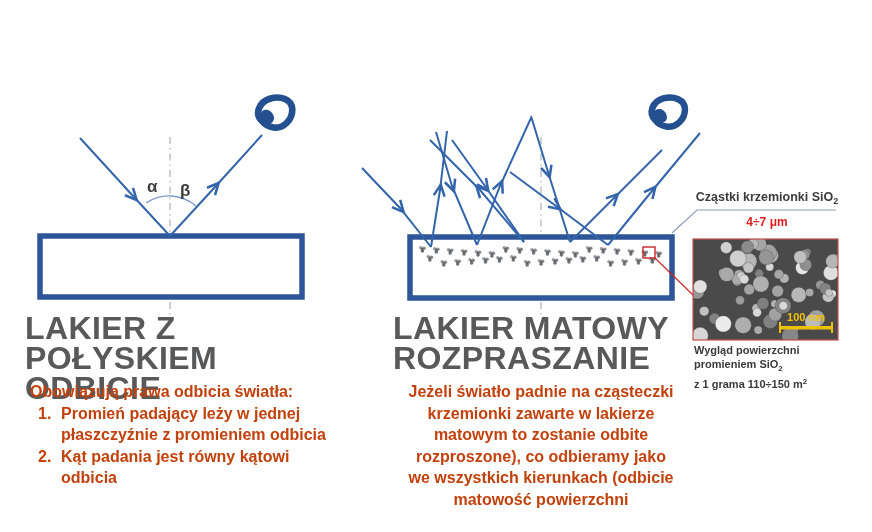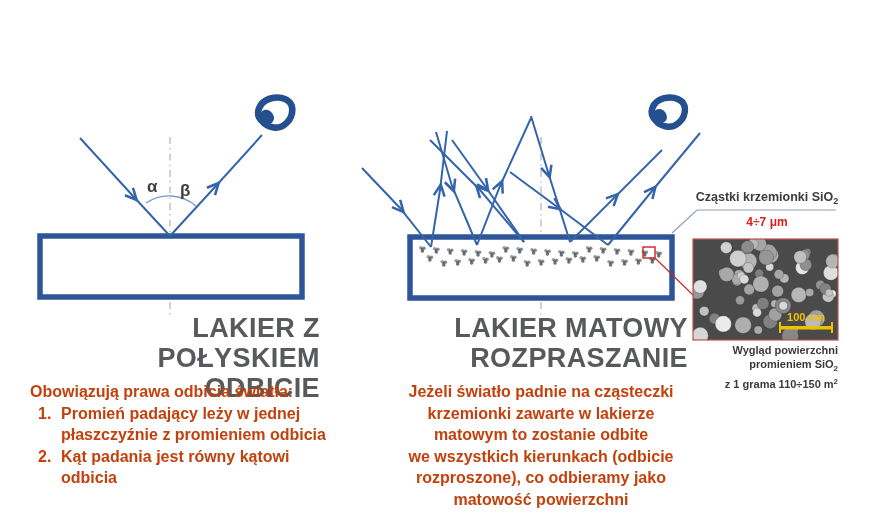--- a/index.html
+++ b/index.html
@@ -3,32 +3,32 @@
 <meta charset="utf-8">
 <style>
   html,body{margin:0;padding:0;background:#ffffff;}
   #stage{
     position:relative;width:872px;height:532px;background:#ffffff;overflow:hidden;
     font-family:"Liberation Sans","DejaVu Sans",sans-serif;
   }
   #gfx{position:absolute;left:0;top:0;}
   .abs{position:absolute;font-weight:bold;}
   .panel-title{
-    text-align:right;font-weight:700;font-size:27px;line-height:30px;
+    text-align:left;font-weight:700;font-size:32px;line-height:30px;
     color:#58595b;letter-spacing:.4px;
   }
   .body-text{font-size:16px;line-height:21.5px;color:#c2410c;}
   .body-center{text-align:center;}
   .list-item{display:flex;padding-left:8px;}
   .list-num{flex:0 0 23px;}
   .list-txt span{display:block;}
   .angle-label{font-size:17px;font-weight:600;color:#3e3e40;}
   .callout-label{font-size:12.5px;color:#3b3b3b;text-align:center;}
   .size-label{font-size:12px;font-weight:700;color:#e01b1b;text-align:center;}
-  .sem-caption{font-size:11px;font-weight:700;line-height:13.5px;color:#3a3a3a;text-align:right;}
+  .sem-caption{font-size:11px;font-weight:700;line-height:13.5px;color:#3a3a3a;text-align:left;}
   .sub{font-size:.72em;vertical-align:-3px;}
   .sup{font-size:.72em;vertical-align:4px;}
   .ray{stroke:#3465ab;stroke-width:2;fill:none;}
   .slab{fill:#ffffff;stroke:#2e5597;stroke-width:5.5;}
   .normal{stroke:#b4b8bd;stroke-width:1.3;stroke-dasharray:7 4 1.5 4;fill:none;}
   .arc{stroke:#7d99c9;stroke-width:1.4;fill:none;}
   .leader{stroke:#8d9db6;stroke-width:1.2;fill:none;}
   .redline{stroke:#cc2222;stroke-width:1.1;fill:none;}
   .scalebar{fill:#edc000;}
   .scaletext{fill:#f2c200;font-family:"Liberation Sans",sans-serif;font-size:11px;font-weight:700;text-anchor:middle;}
@@ -237,22 +237,22 @@
   </div>
 
   <div class="abs panel-title" style="left:393px;top:313px;width:295px;">
     <div>LAKIER MATOWY</div>
     <div>ROZPRASZANIE</div>
   </div>
   <div class="abs body-text body-center" style="left:388px;top:381px;width:306px;">
     <div>Jeżeli światło padnie na cząsteczki</div>
     <div>krzemionki zawarte w lakierze</div>
     <div>matowym to zostanie odbite</div>
+    <div>rozproszone), co odbieramy jako</div>
     <div>we wszystkich kierunkach (odbicie</div>
-    <div>rozproszone), co odbieramy jako</div>
     <div>matowość powierzchni</div>
   </div>
 
   <div class="abs callout-label" style="left:694px;top:190px;width:146px;">
     <span>Cząstki krzemionki SiO</span><span class="sub">2</span>
   </div>
   <div class="abs size-label" style="left:697px;top:215px;width:140px;">4÷7 μm</div>
 
   <div class="abs sem-caption" style="left:694px;top:344px;width:144px;">
     <div>Wygląd powierzchni</div>

